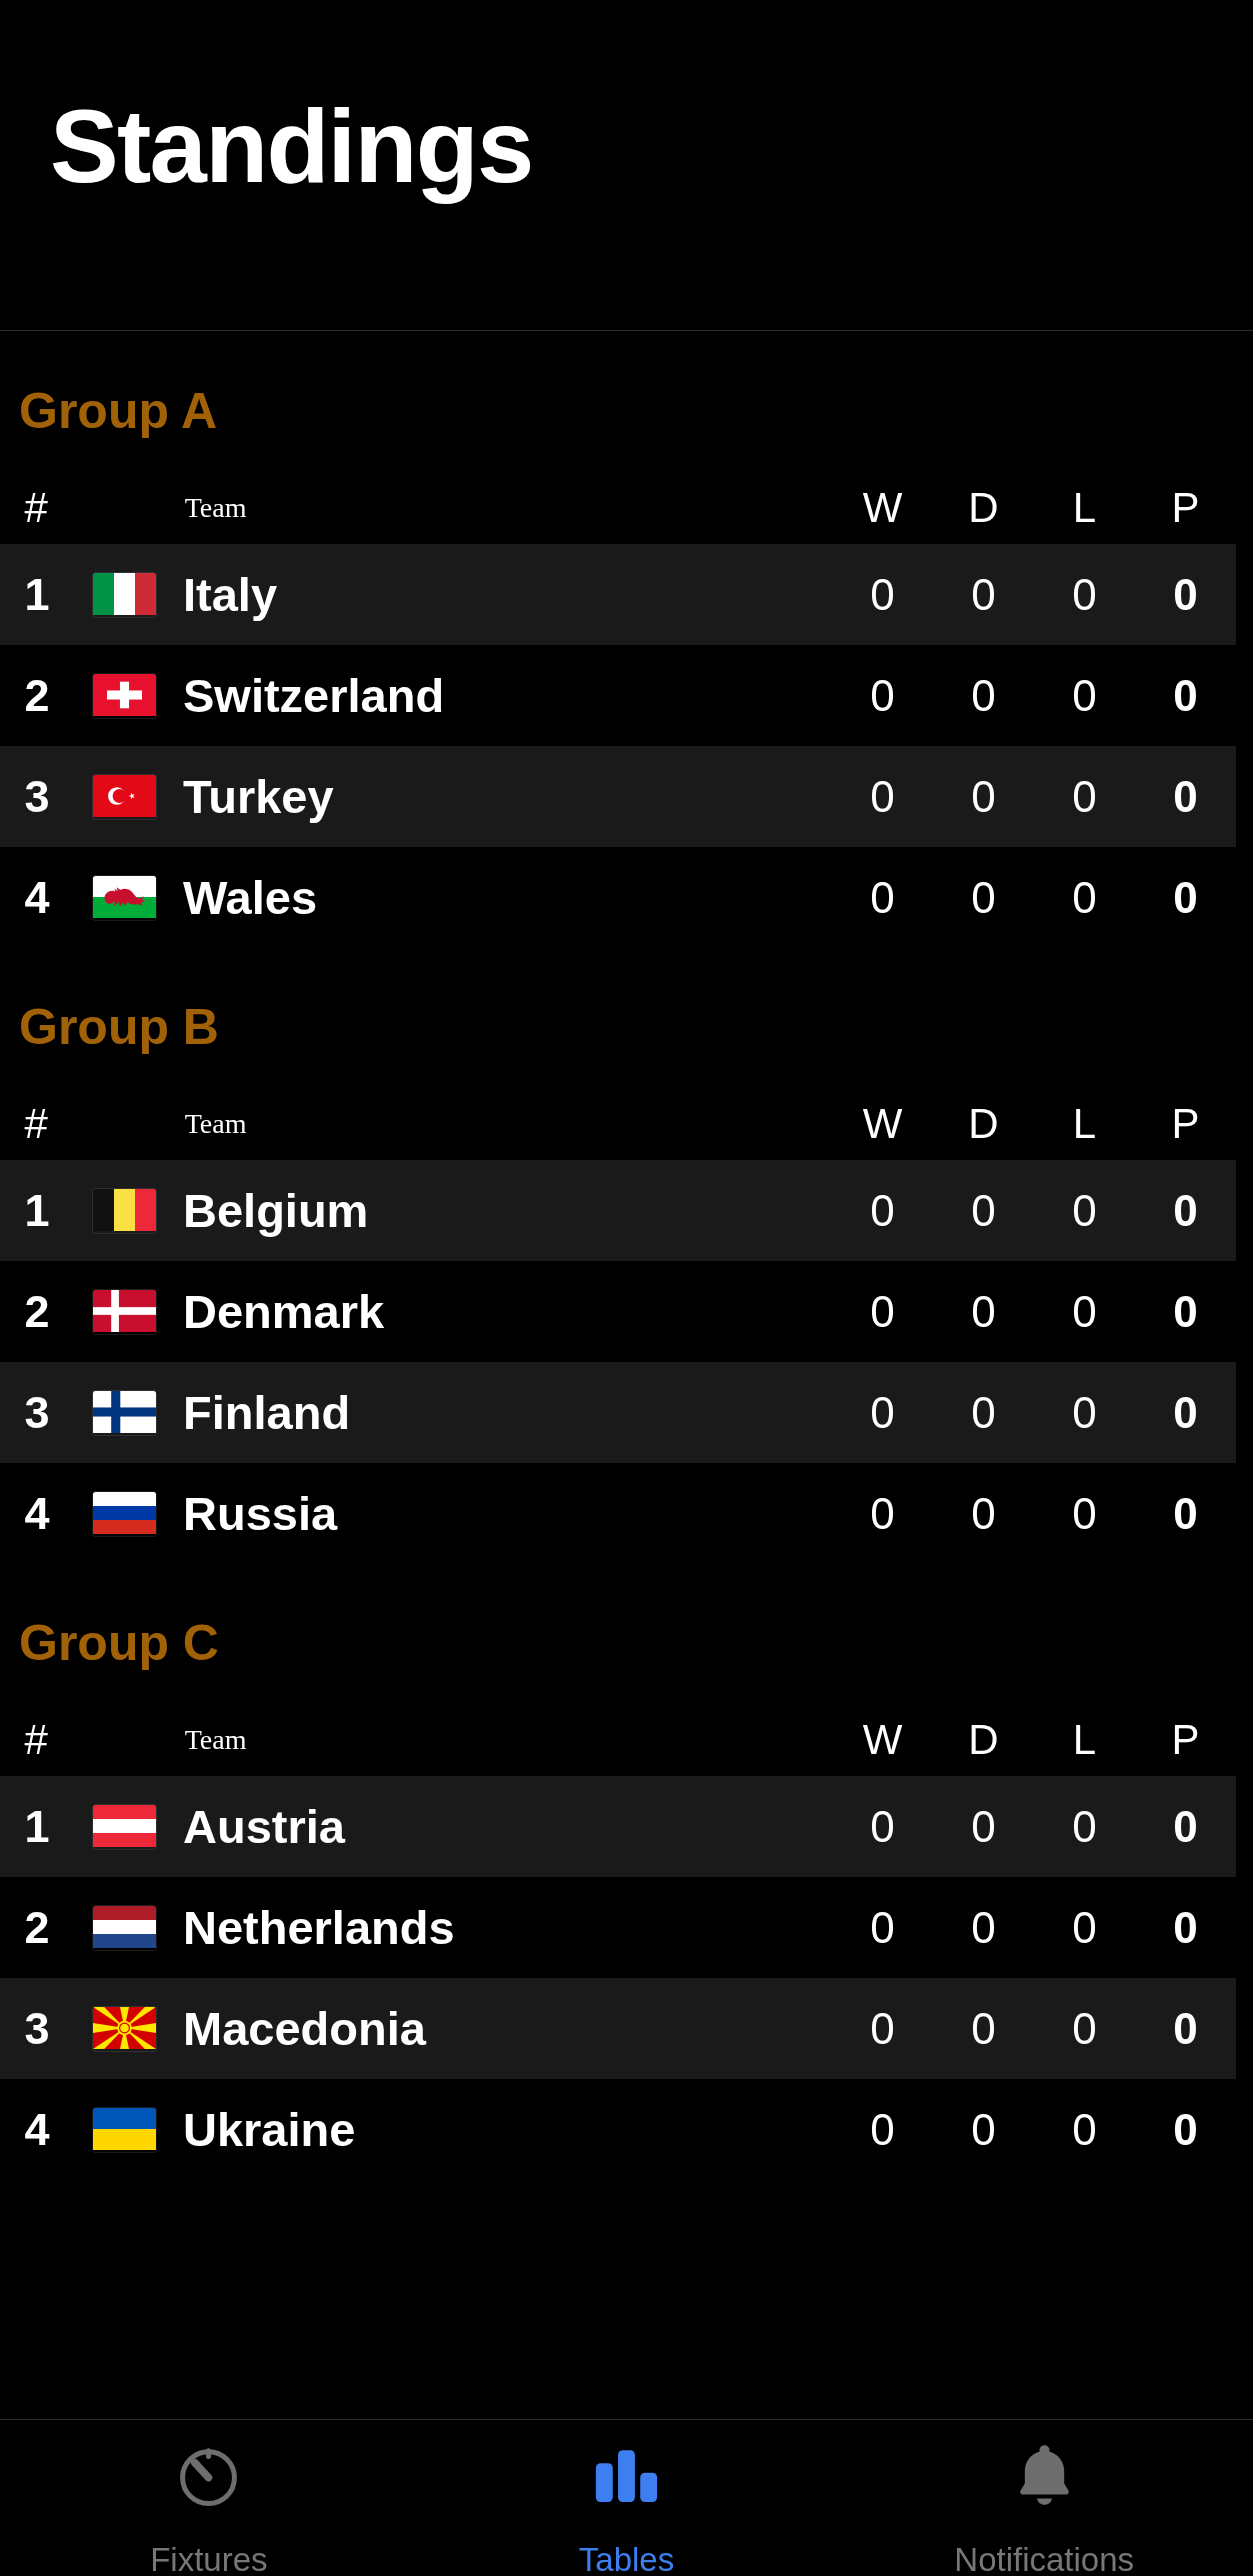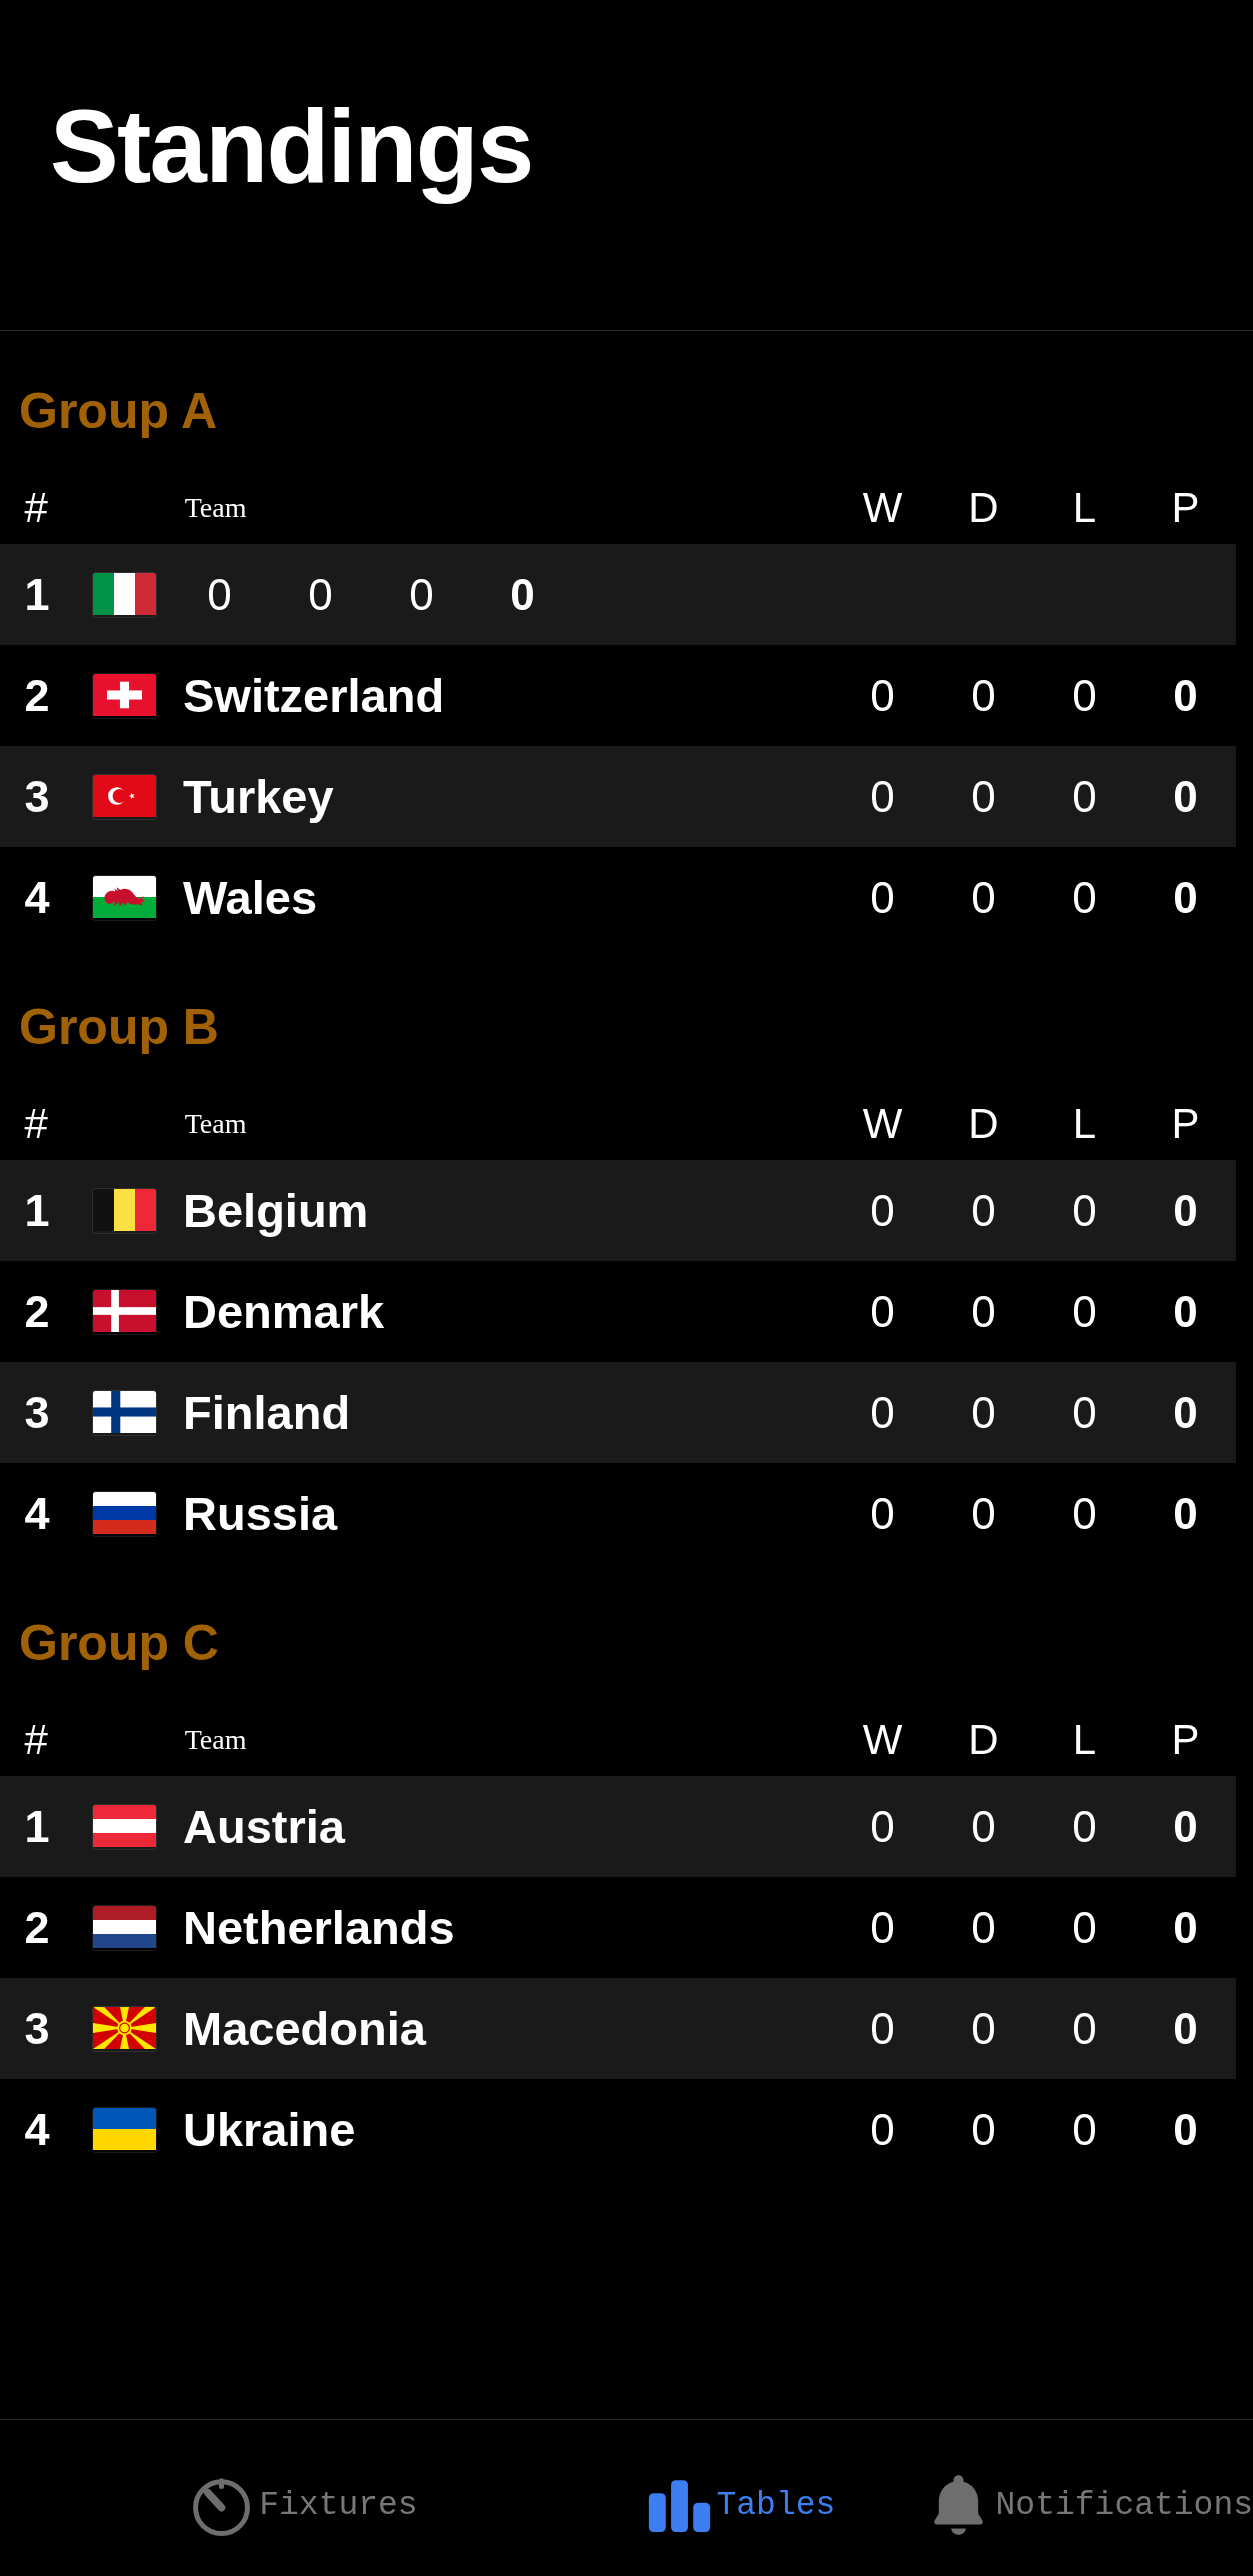--- a/index.html
+++ b/index.html
@@ -76,24 +76,23 @@
 
   
   .tabbar {
     position:absolute; left:0; bottom:0;
     width:1253px; height:157px;
     background:#000; border-top:1.7px solid #2b2b2b;
     display:flex; align-items:flex-start;
   }
   .tab {
     flex:1 1 0; height:100%;
-    display:flex; flex-direction:row;
-    align-items:center; justify-content:flex-end;
+    display:flex; flex-direction:column;
+    align-items:center; justify-content:space-between;
     padding-top:12.2px;
-    font-family:Liberation Mono, monospace;
   }
   .tab-icon { height:84px; display:flex; align-items:center; justify-content:center; }
   .tab-label { font-size:33px; margin-top:3.5px; line-height:1; }
   .tab.inactive .tab-label { color:#777; }
   .tab.active .tab-label { color:#3d7ff0; }
 </style>
 </head>
 <body>
 
 <div class="screen">
@@ -117,20 +116,21 @@
           </div>
           <div class="row stripe">
             <div class="c-rank">1</div>
             <div class="c-flag">
               <span class="flag"><svg viewBox="0 0 9 6">
                   <rect width="3" height="6" fill="#009246"></rect>
                   <rect x="3" width="3" height="6" fill="#fff"></rect>
                   <rect x="6" width="3" height="6" fill="#ce2b37"></rect>
                 </svg></span>
             </div>
+            <div class="c-team">Italy</div>
             <div class="c-num">0</div>
             <div class="c-num">0</div>
             <div class="c-num">0</div>
             <div class="c-num bold">0</div>
           </div>
           <div class="row">
             <div class="c-rank">2</div>
             <div class="c-flag">
               <span class="flag"><svg viewBox="0 0 9 6">
                   <rect width="9" height="6" fill="#e8112d"></rect>

